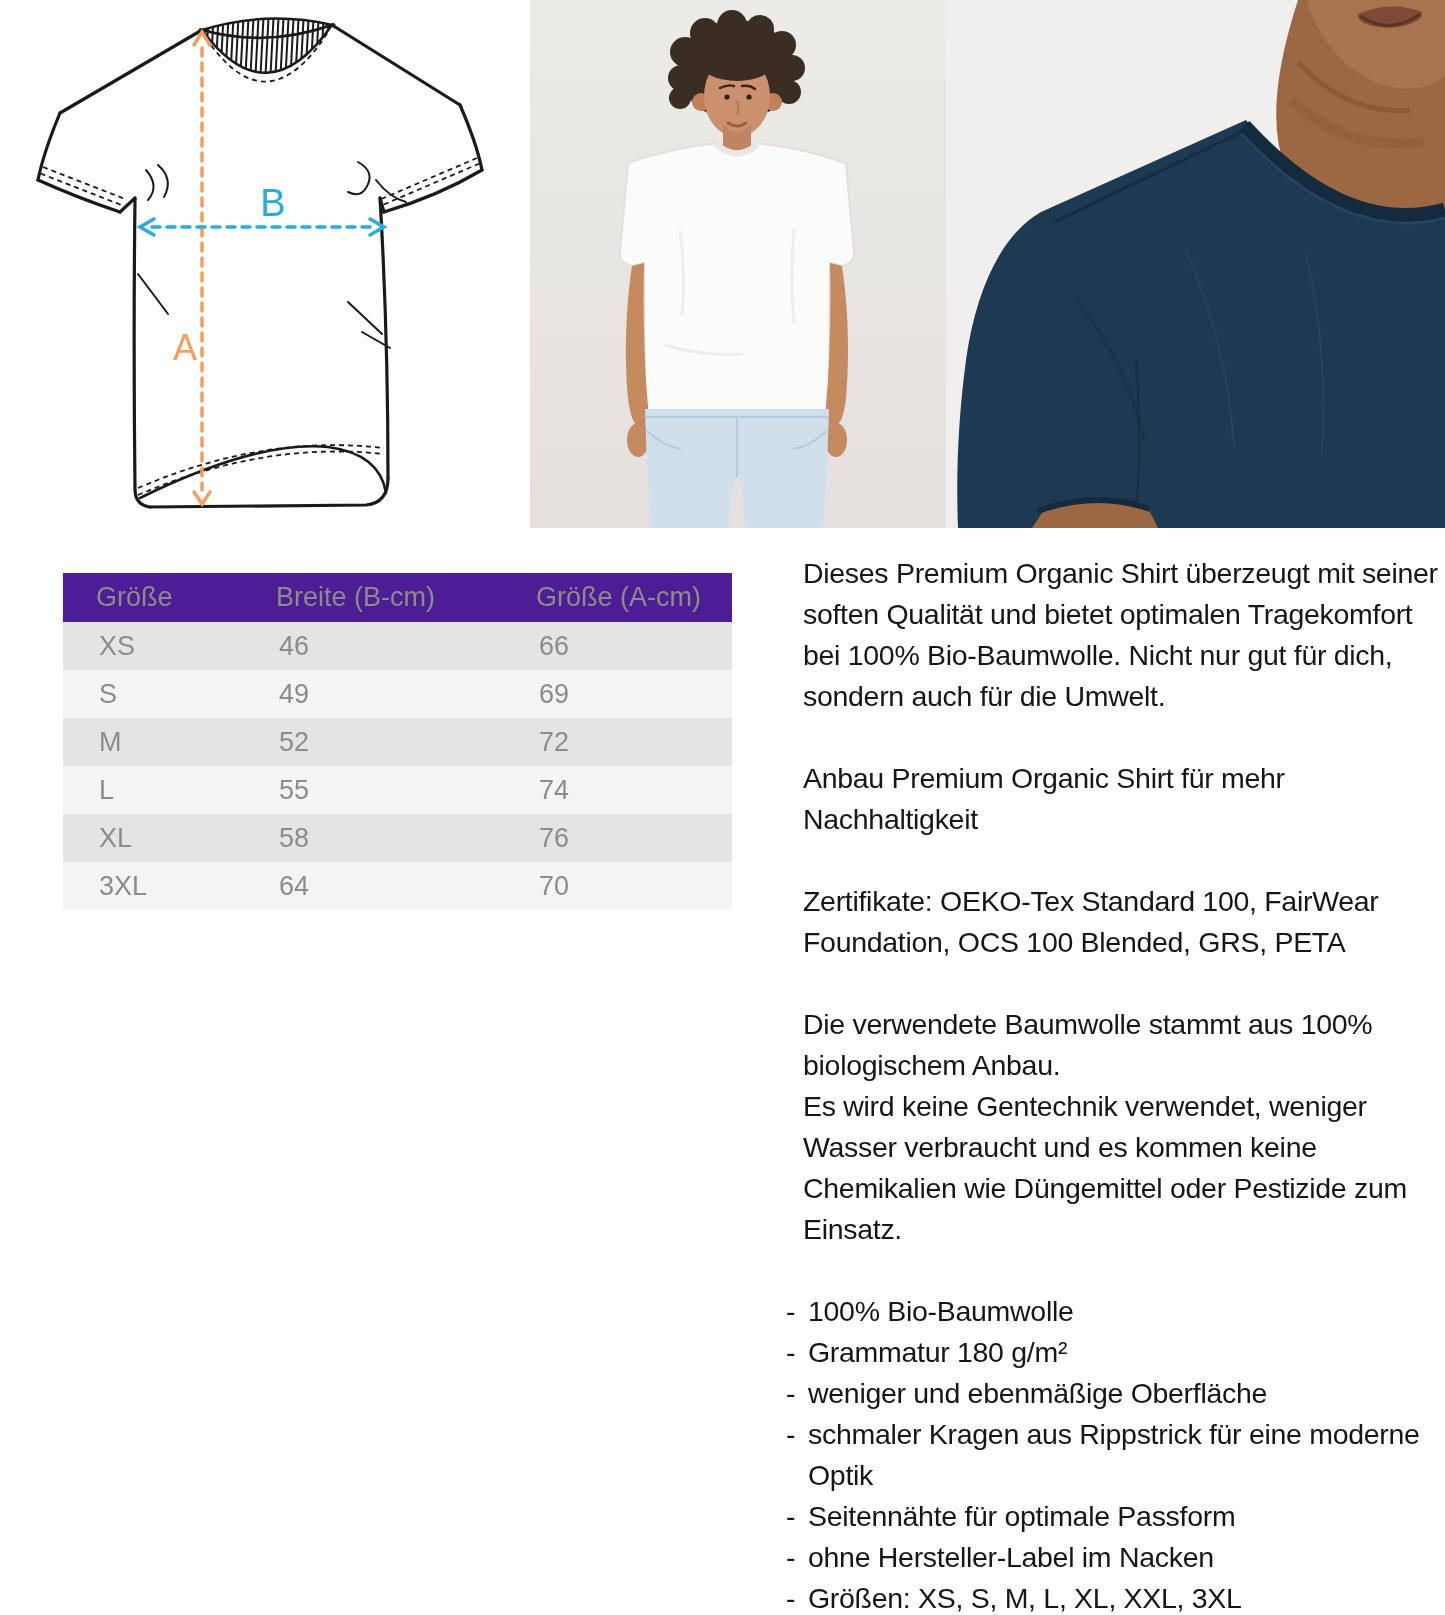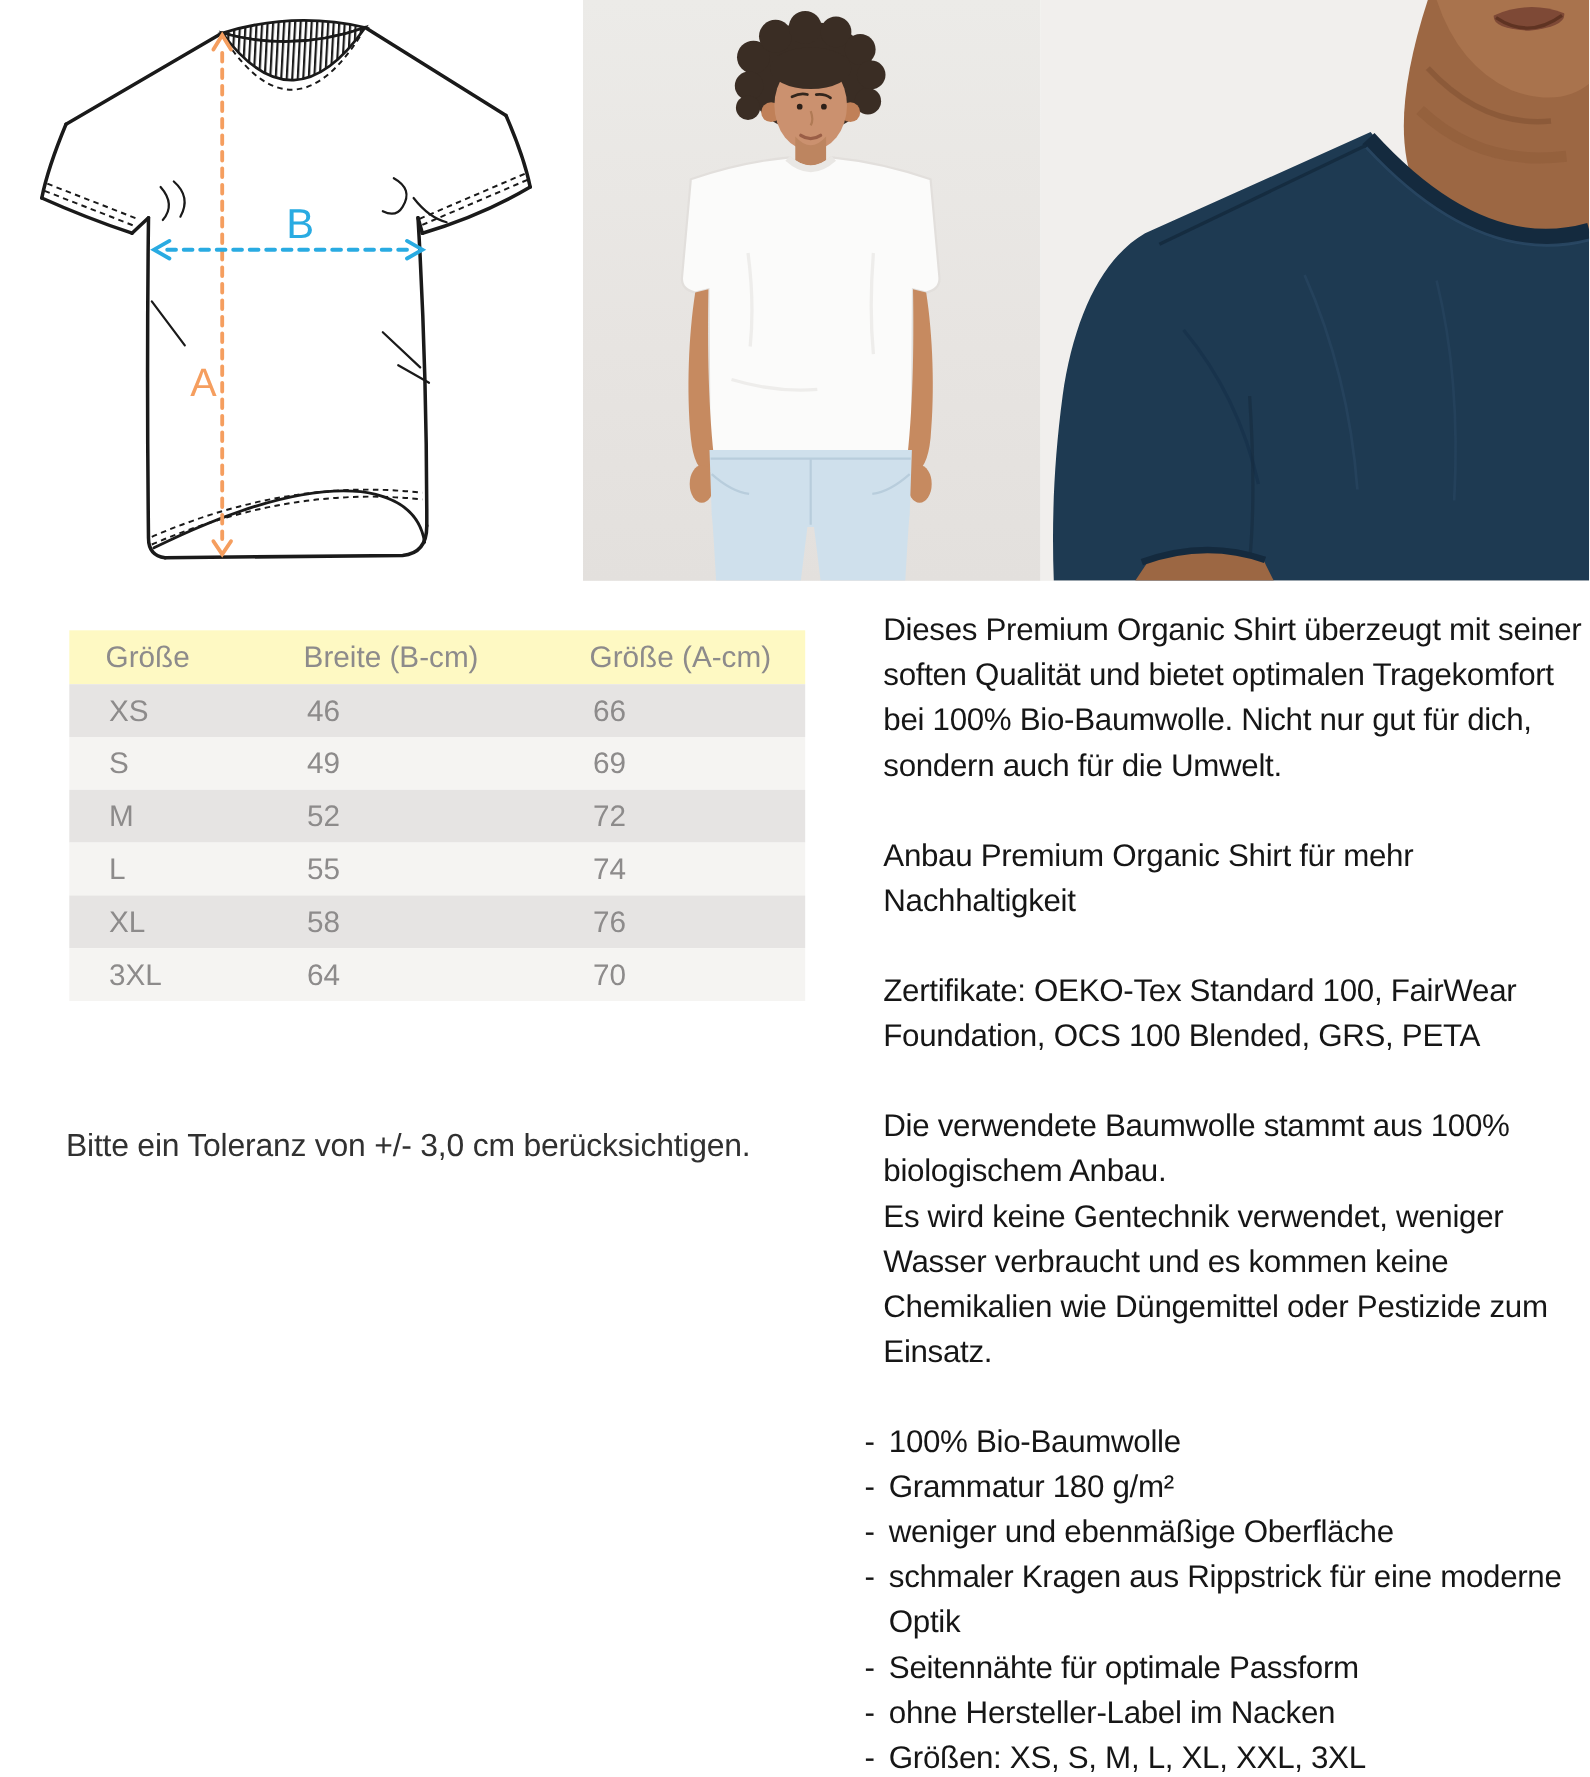--- a/index.html
+++ b/index.html
@@ -9,21 +9,21 @@
   
   .diagram{position:absolute;left:28px;top:2px;}
   .photo{position:absolute;top:0;height:528px;overflow:hidden;}
   #model-photo{left:530px;width:416px;background:linear-gradient(180deg,#ecebe8 0%,#e7e4e1 60%,#e3e0dd 100%);}
   #detail-photo{left:946px;width:499px;background:#f1efed;}
 
   
   .size-table{position:absolute;left:63px;top:573px;width:669px;font-size:27px;color:#8d8b8b;}
   .thead,.trow{display:grid;grid-template-columns:180px 260px 1fr;align-items:center;
                box-sizing:border-box;padding-left:33px;}
-  .thead{height:49px;background:#fef9c3;}
+  .thead{height:49px;background:#4c1d95;}
   .trow{height:48px;padding-left:36px;}
   #table-rows .trow:nth-of-type(odd){background:#e6e4e3;}
   #table-rows .trow:nth-of-type(even){background:#f5f4f2;}
 
   .tolerance{position:absolute;left:60px;top:1026px;font-size:29px;color:#313131;letter-spacing:-0.2px;}
 
   
   .desc{position:absolute;left:786px;top:553px;width:652px;font-size:28.5px;line-height:41px;
         color:#161616;letter-spacing:-0.3px;}
   .desc p{margin:0 0 41px 17px;white-space:pre-line;}
@@ -227,21 +227,20 @@
 
 
         <div class="trow">
           <span>3XL</span>
           <span>64</span>
           <span>70</span>
         </div>
       </div>
   </div>
 
-  <div class="tolerance">Bitte ein Toleranz von +/- 3,0 cm berücksichtigen.</div>
 
   <div class="desc">
     <div>
 
         <p>Dieses Premium Organic Shirt überzeugt mit seiner soften Qualität und bietet optimalen Tragekomfort bei 100% Bio-Baumwolle. Nicht nur gut für dich, sondern auch für die Umwelt.</p>
 
         <p>Anbau Premium Organic Shirt für mehr Nachhaltigkeit</p>
 
         <p>Zertifikate: OEKO-Tex Standard 100, FairWear Foundation, OCS 100 Blended, GRS, PETA</p>
 

